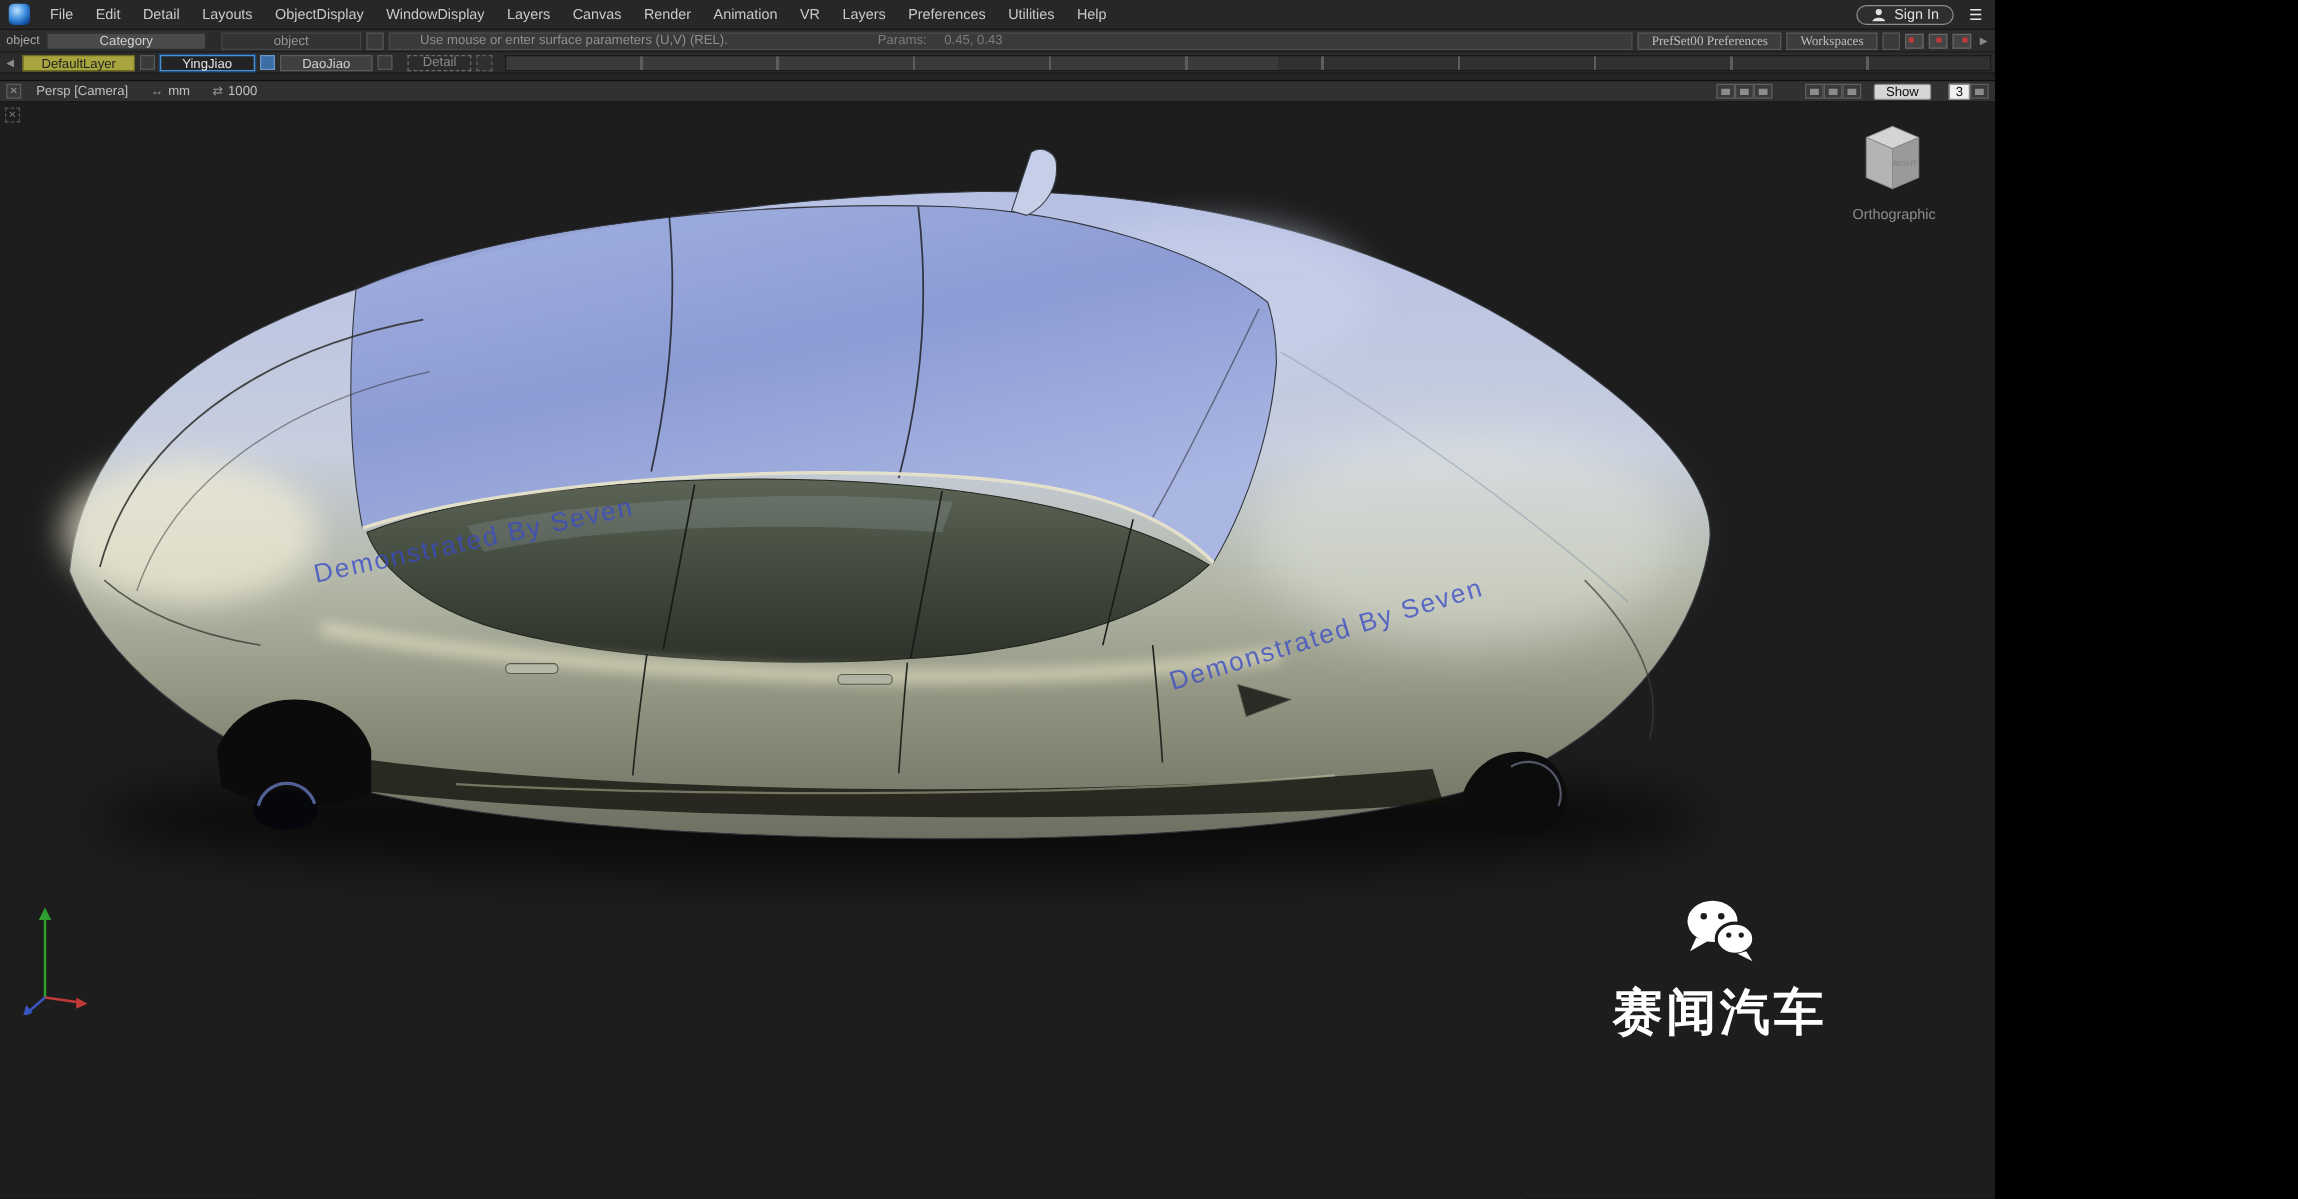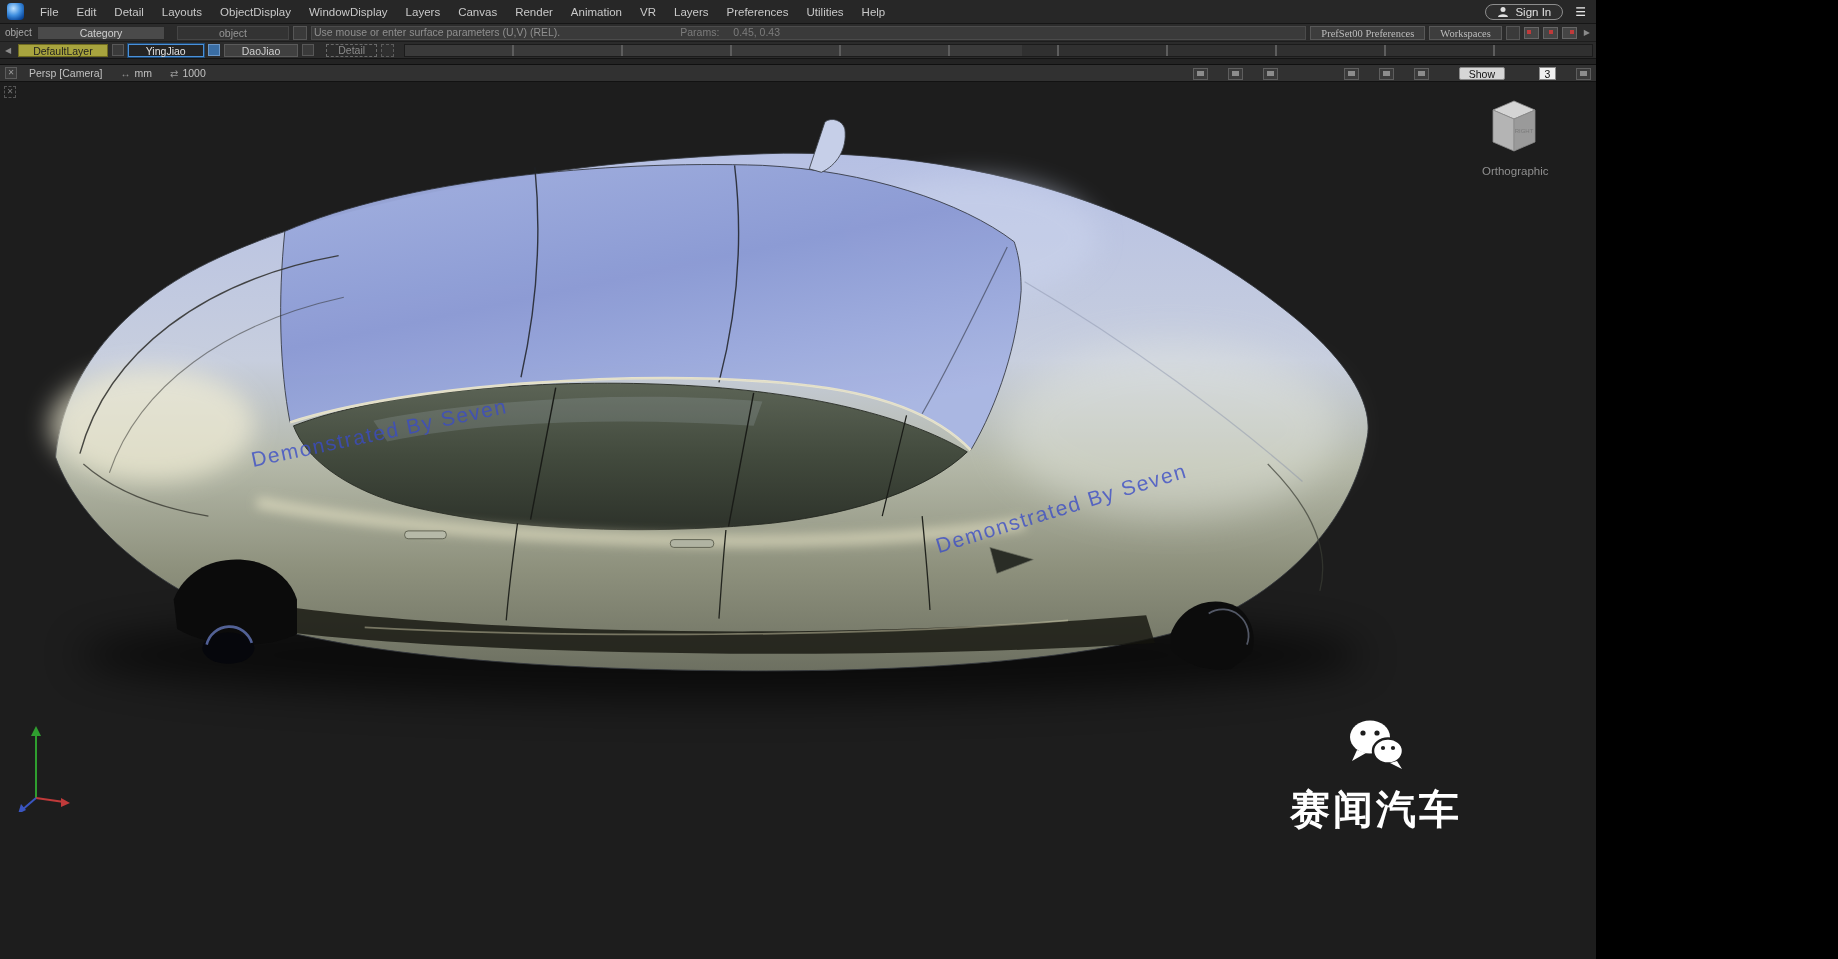--- a/index.html
+++ b/index.html
@@ -21,21 +21,21 @@
   
   .promptbar { height:18px; background:#2b2b2b; border-bottom:1px solid #1d1d1d;
                display:flex; align-items:center; gap:4px; font-size:10.5px; color:#9b9b9b; padding:0 3px; }
   .pb-object { width:30px; padding-left:2px; color:#a8a8a8; font-size:10px; }
   .category { width:128px; height:14px; line-height:13px; text-align:center;
               background:#4a4a4a; border:1px solid #2a2a2a; color:#cfcfcf; }
   .obj-field { width:112px; height:14px; line-height:13px; text-align:center;
                background:#333; border:1px solid #454545; color:#969696; margin-left:8px; }
   .iconbox { width:14px; height:14px; background:#3a3a3a; border:1px solid #565656; }
   .prompt-field { flex:1; height:14px; line-height:13px; background:#3a3a3a; border:1px solid #4b4b4b;
-                  color:#8f8f8f; display:flex; align-items:center; padding:0 2px; overflow:hidden; white-space:nowrap; }
+                  color:#8f8f8f; display:flex; align-items:center; padding:0 24px; overflow:hidden; white-space:nowrap; }
   .params { margin-left:120px; color:#7c7c7c; display:flex; gap:14px;text-align:right; }
   .pb-btn { height:14px; line-height:13px; padding:0 10px; background:#3d3d3d;
             border:1px solid #585858; color:#bdbdbd; white-space:nowrap;font-family:Liberation Serif, serif; }
   .mouse-icon { width:15px; height:12px; background:#454545; border:1px solid #666; position:relative; }
   .mouse-icon::after { content:""; position:absolute; top:2px; width:4px; height:4px; background:#c03a3a; }
   .mouse-icon.m1::after { left:2px; } .mouse-icon.m2::after { left:5px; } .mouse-icon.m3::after { right:2px; }
   .tiny-arrow { color:#8a8a8a; font-size:8px; padding:0 3px; }
 
   
   .layerbar { height:17px; background:#2b2b2b; border-bottom:1px solid #141414;
@@ -59,21 +59,21 @@
   .gapbar { height:6px; background:#232323; border-bottom:1px solid #101010; }
 
   
   .viewheader { height:17px; background:#313131; border-bottom:1px solid #121212;
                 display:flex; align-items:center; gap:6px; padding:0 5px; font-size:10.5px; color:#c0c0c0; }
   .vh-close { width:12px; height:12px; background:#3a3a3a; border:1px solid #5c5c5c;
               color:#9a9a9a; font-size:8px; line-height:10px; text-align:center; }
   .vh-cam { margin-left:6px; }
   .vh-unit { display:flex; gap:4px; margin-left:12px; align-items:center; }
   .arrow-glyph { color:#9a9a9a; font-size:10px; }
-  .vh-right { margin-left:auto; display:flex; align-items:flex-end; gap:20px; }
+  .vh-right { margin-left:auto; display:flex; align-items:center; gap:0; }
   .vh-icon { width:15px; height:12px; background:#3a3a3a; border:1px solid #5e5e5e;
              background-image:linear-gradient(#8c8c8c,#8c8c8c); background-size:7px 5px;
              background-position:center; background-repeat:no-repeat; }
   .vh-gap { width:26px; }
   .show-btn { height:13px; line-height:12px; padding:0 9px; background:#d6d6d6; color:#111;
               border:1px solid #8a8a8a; border-radius:2px; margin-left:10px; }
   .panel-num { height:13px; line-height:12px; width:17px; text-align:center; background:#f0f0f0;
                color:#111; border:1px solid #8a8a8a; margin-left:14px; }
 
   

